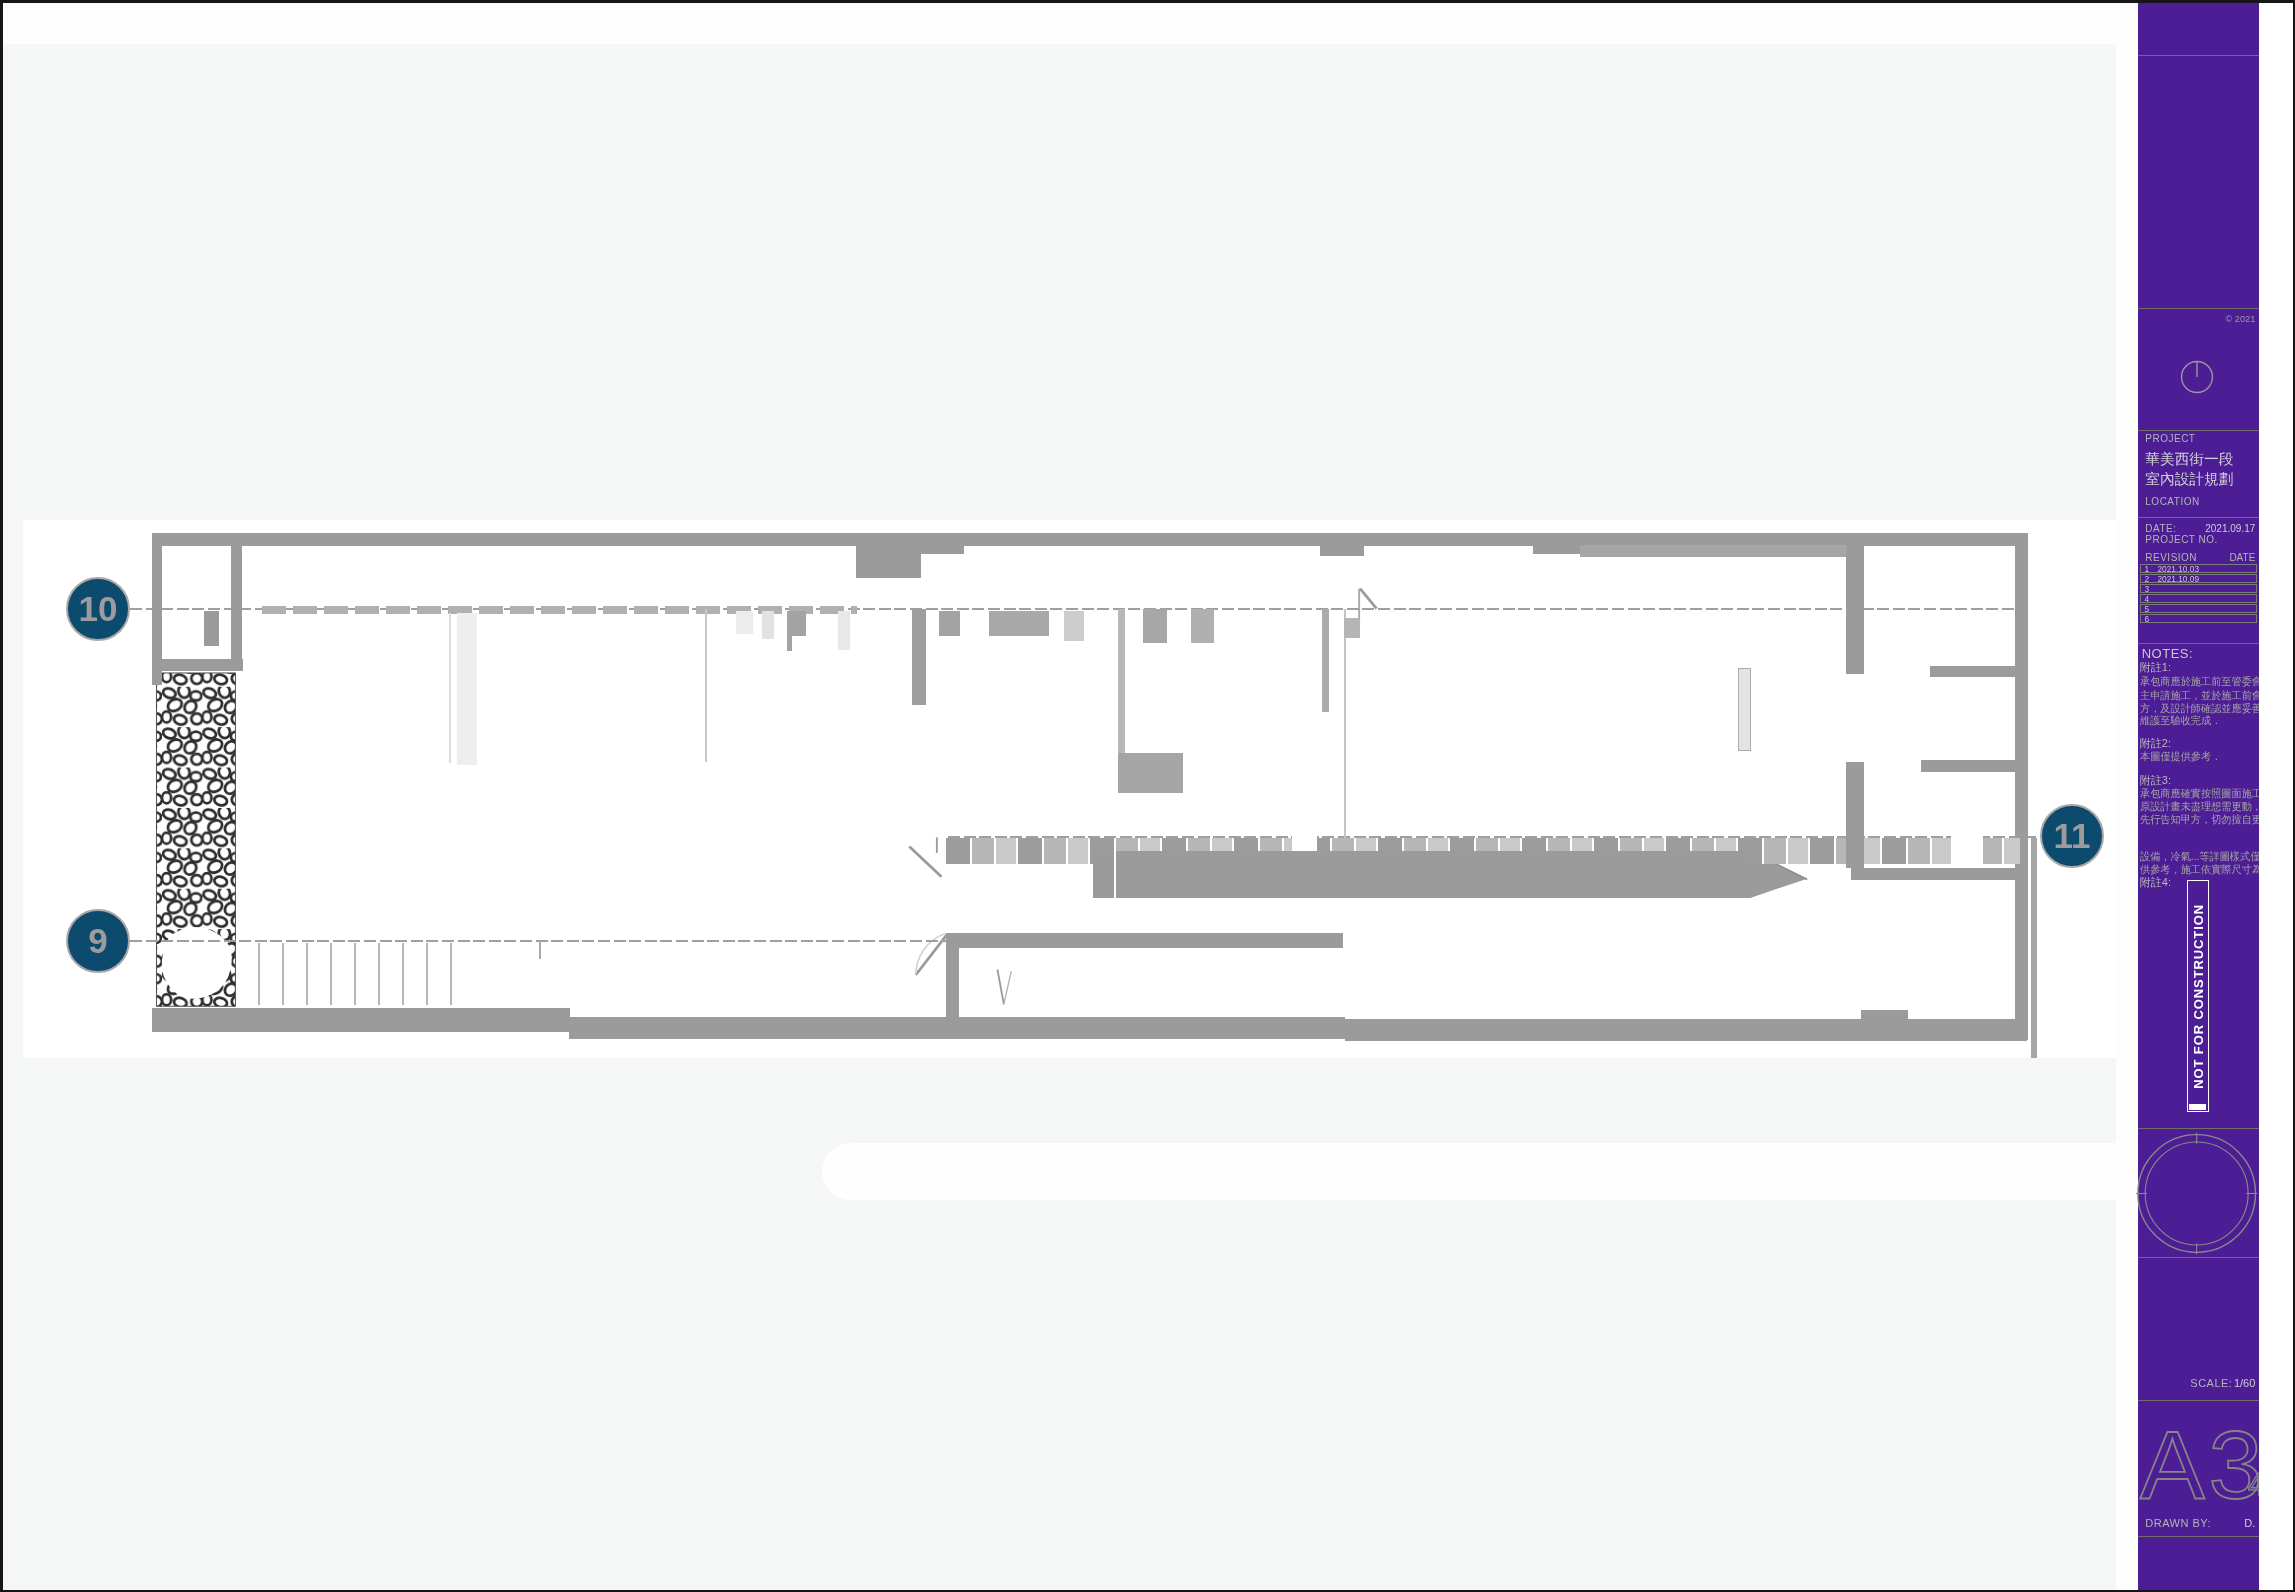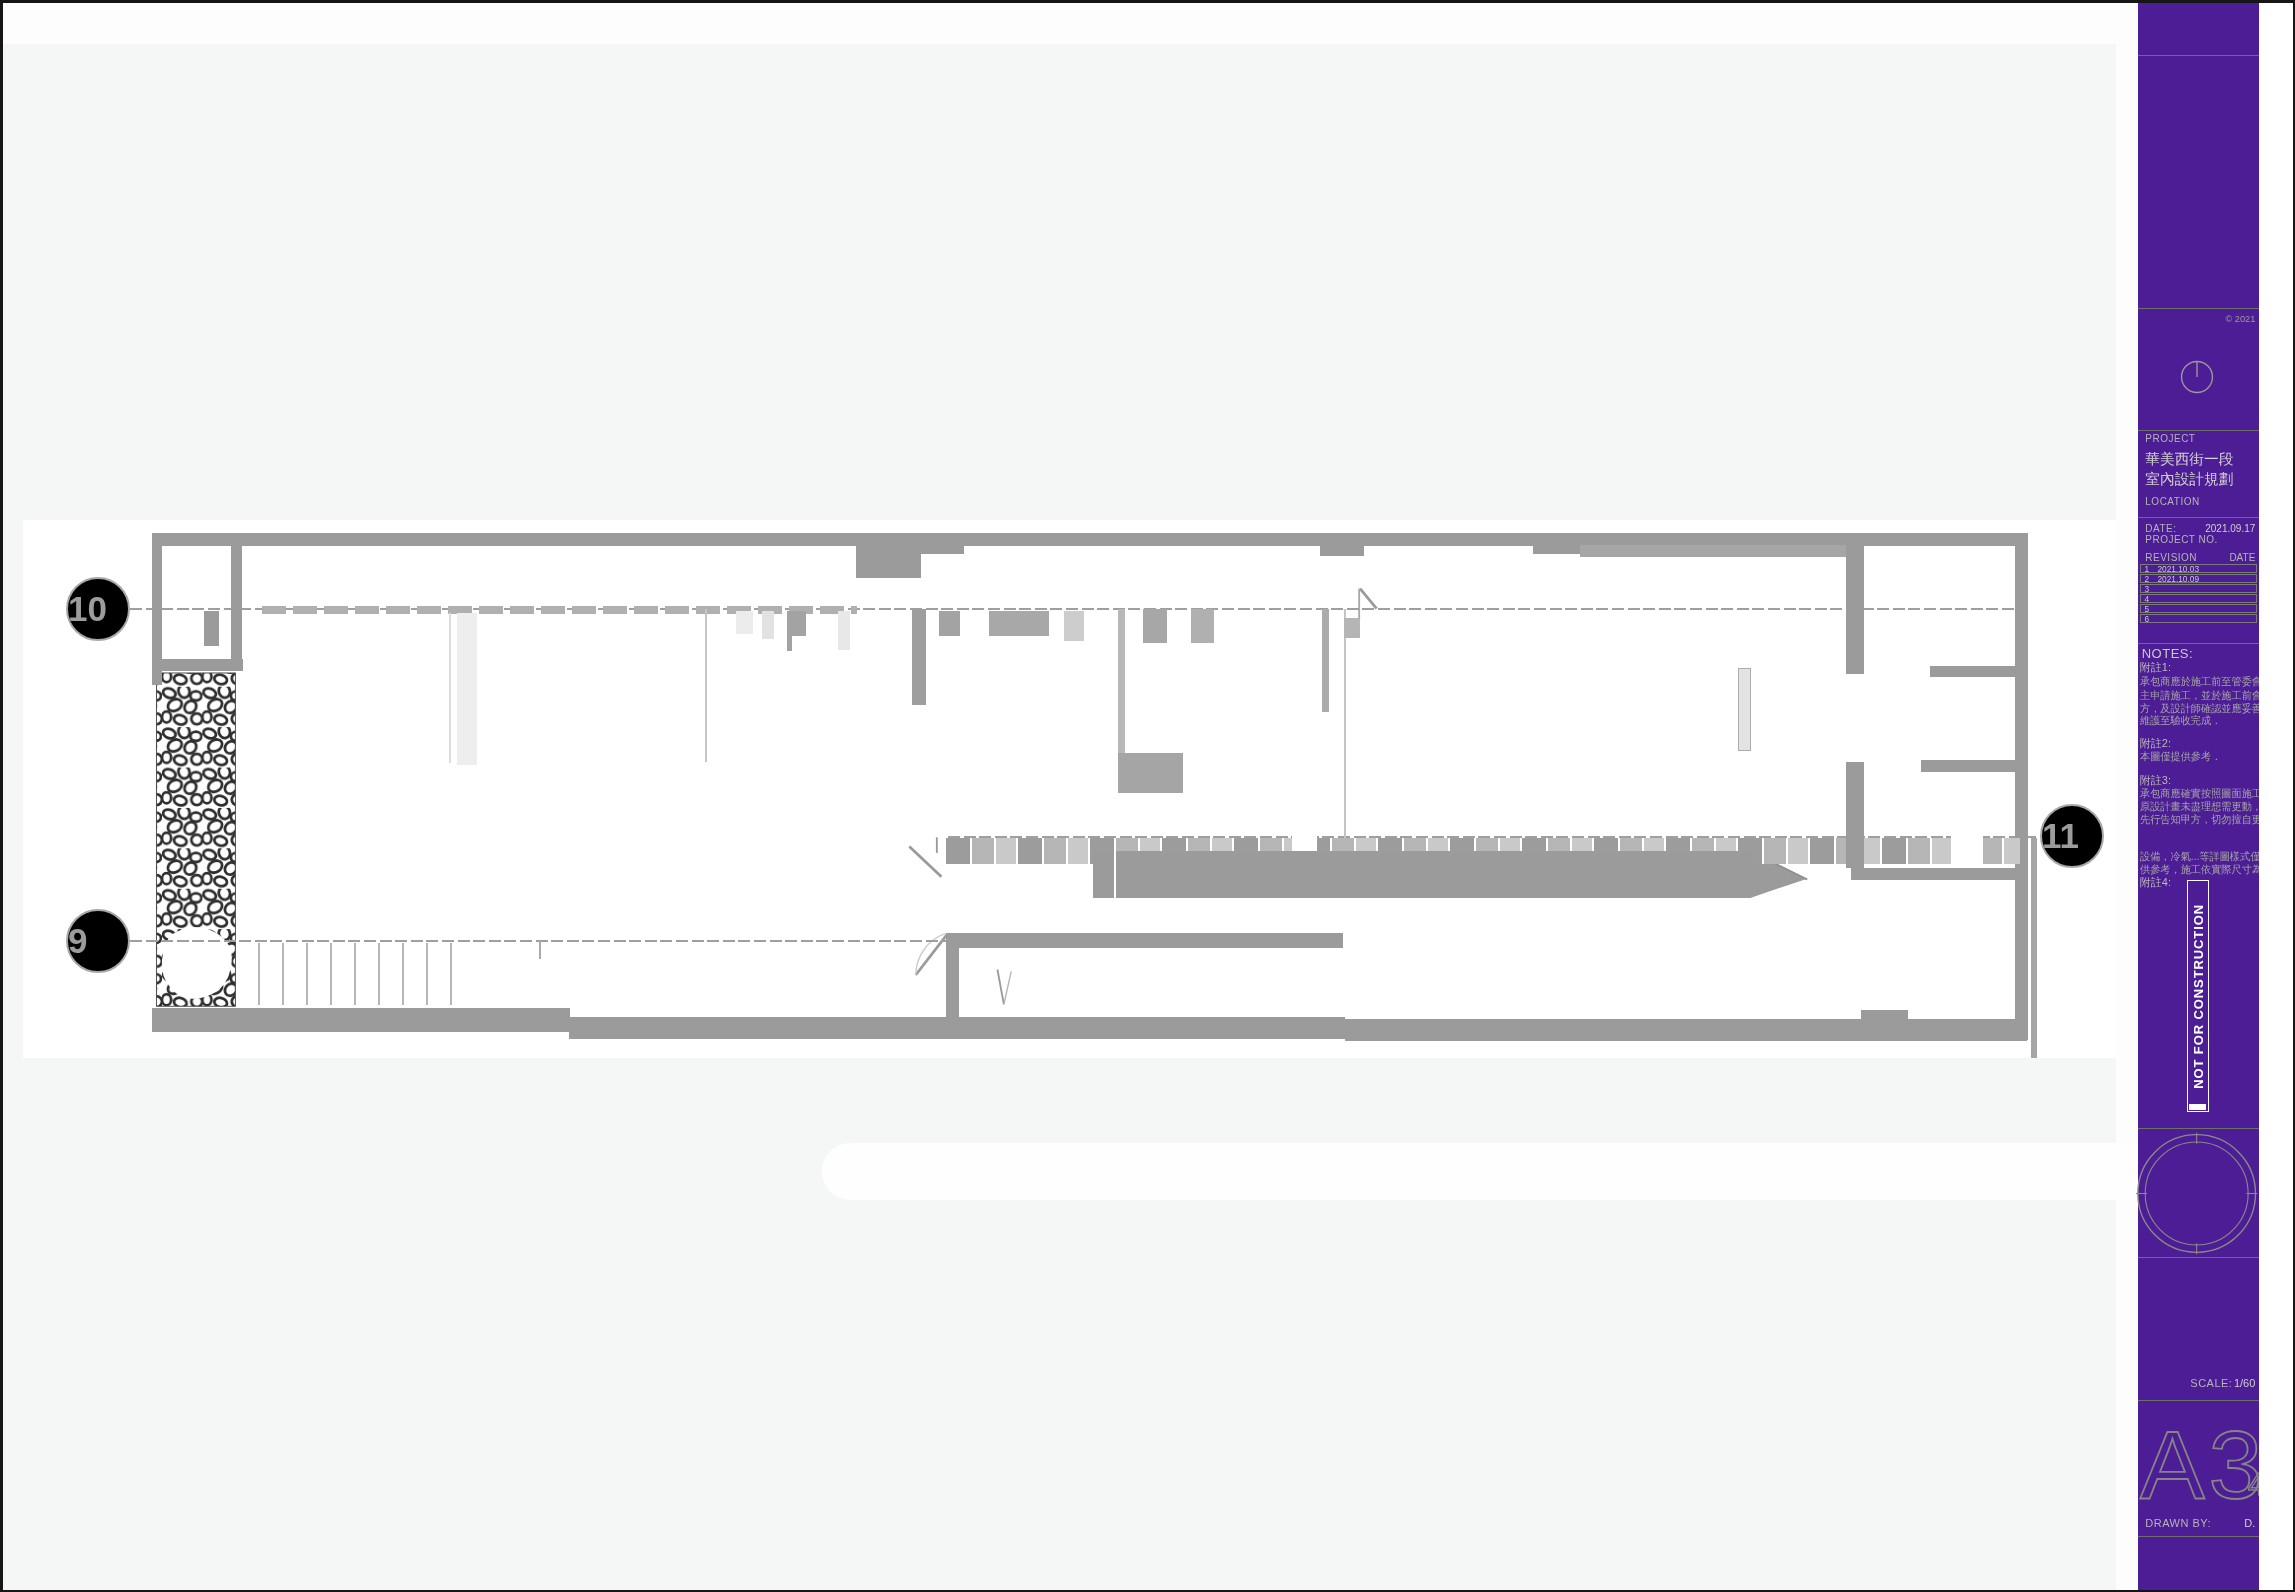--- a/index.html
+++ b/index.html
@@ -4,21 +4,21 @@
 <style>
   html,body{margin:0;padding:0;background:#e8e8e8;}
   #page{position:relative;width:2296px;height:1592px;background:#f5f6f6;overflow:hidden;
         font-family:"Liberation Sans", sans-serif;}
   .abs{position:absolute;}
   .wall{position:absolute;background:#9b9b9b;}
   .furn{position:absolute;}
   .dash-h{position:absolute;height:1.8px;
           background:repeating-linear-gradient(90deg,#9f9f9f 0 12px,rgba(0,0,0,0) 12px 15.6px);}
   .bubble{position:absolute;width:64px;height:64px;border:2.8px solid #a8a8a8;border-radius:50%;
-          background:#000000;display:flex;align-items:center;
+          background:#0c4a6e;display:flex;align-items:center;justify-content:center;
           font-size:35px;font-weight:bold;color:#9c9c9c;box-sizing:border-box;}
   
   #sidebar{position:absolute;left:2138px;top:0;width:121px;height:1592px;background:#4c1d95;color:#b5b5b5;}
   .sb-div{position:absolute;left:0;width:121px;height:0.9px;background:#6e6e6e;}
   .sb-label{position:absolute;left:7.3px;font-size:10px;letter-spacing:0.5px;color:#b5b5b5;white-space:nowrap;}
   .sb-value{position:absolute;right:3.7px;font-size:10px;color:#cfcfcf;white-space:nowrap;}
   .sb-name{position:absolute;left:7.3px;font-size:14.7px;color:#d2d2d2;white-space:nowrap;}
   .rev-row{position:absolute;left:1.8px;width:117px;height:9.2px;border:0.9px solid #7a7a7a;font-size:8.3px;
            color:#c9c9c9;display:flex;align-items:center;box-sizing:border-box;}
   .rev-no{margin-left:3.7px;width:13px;}

